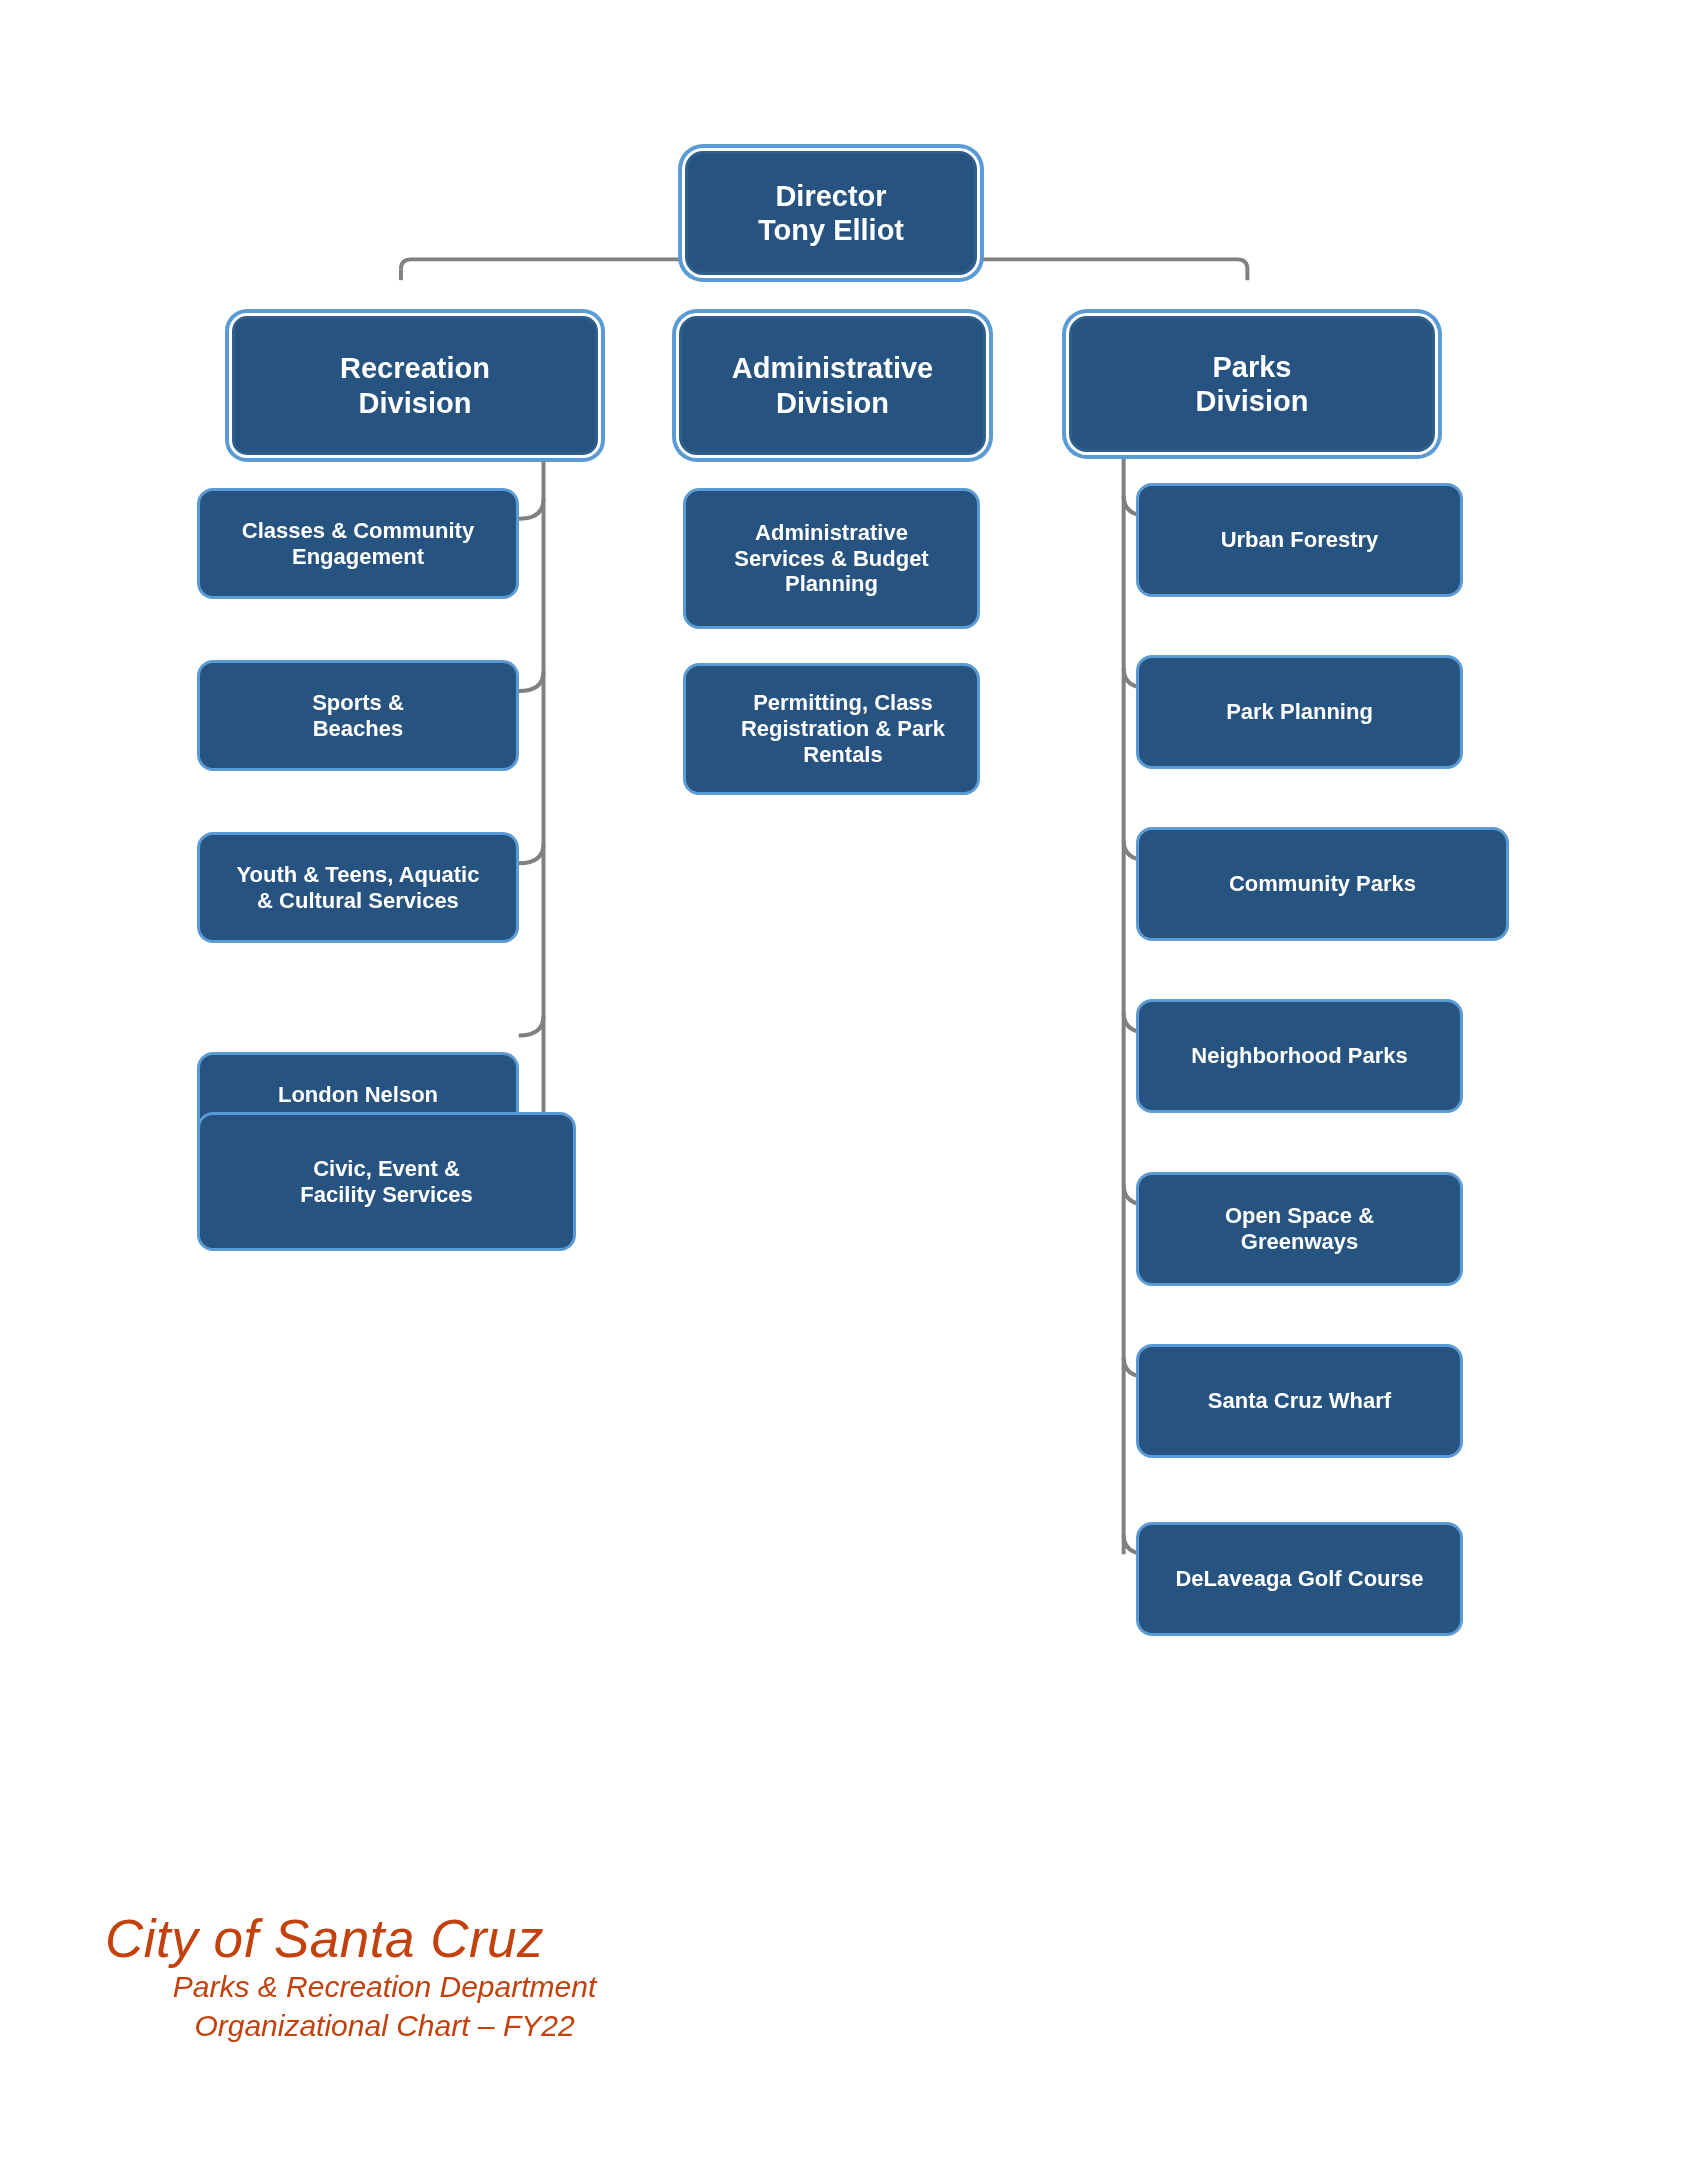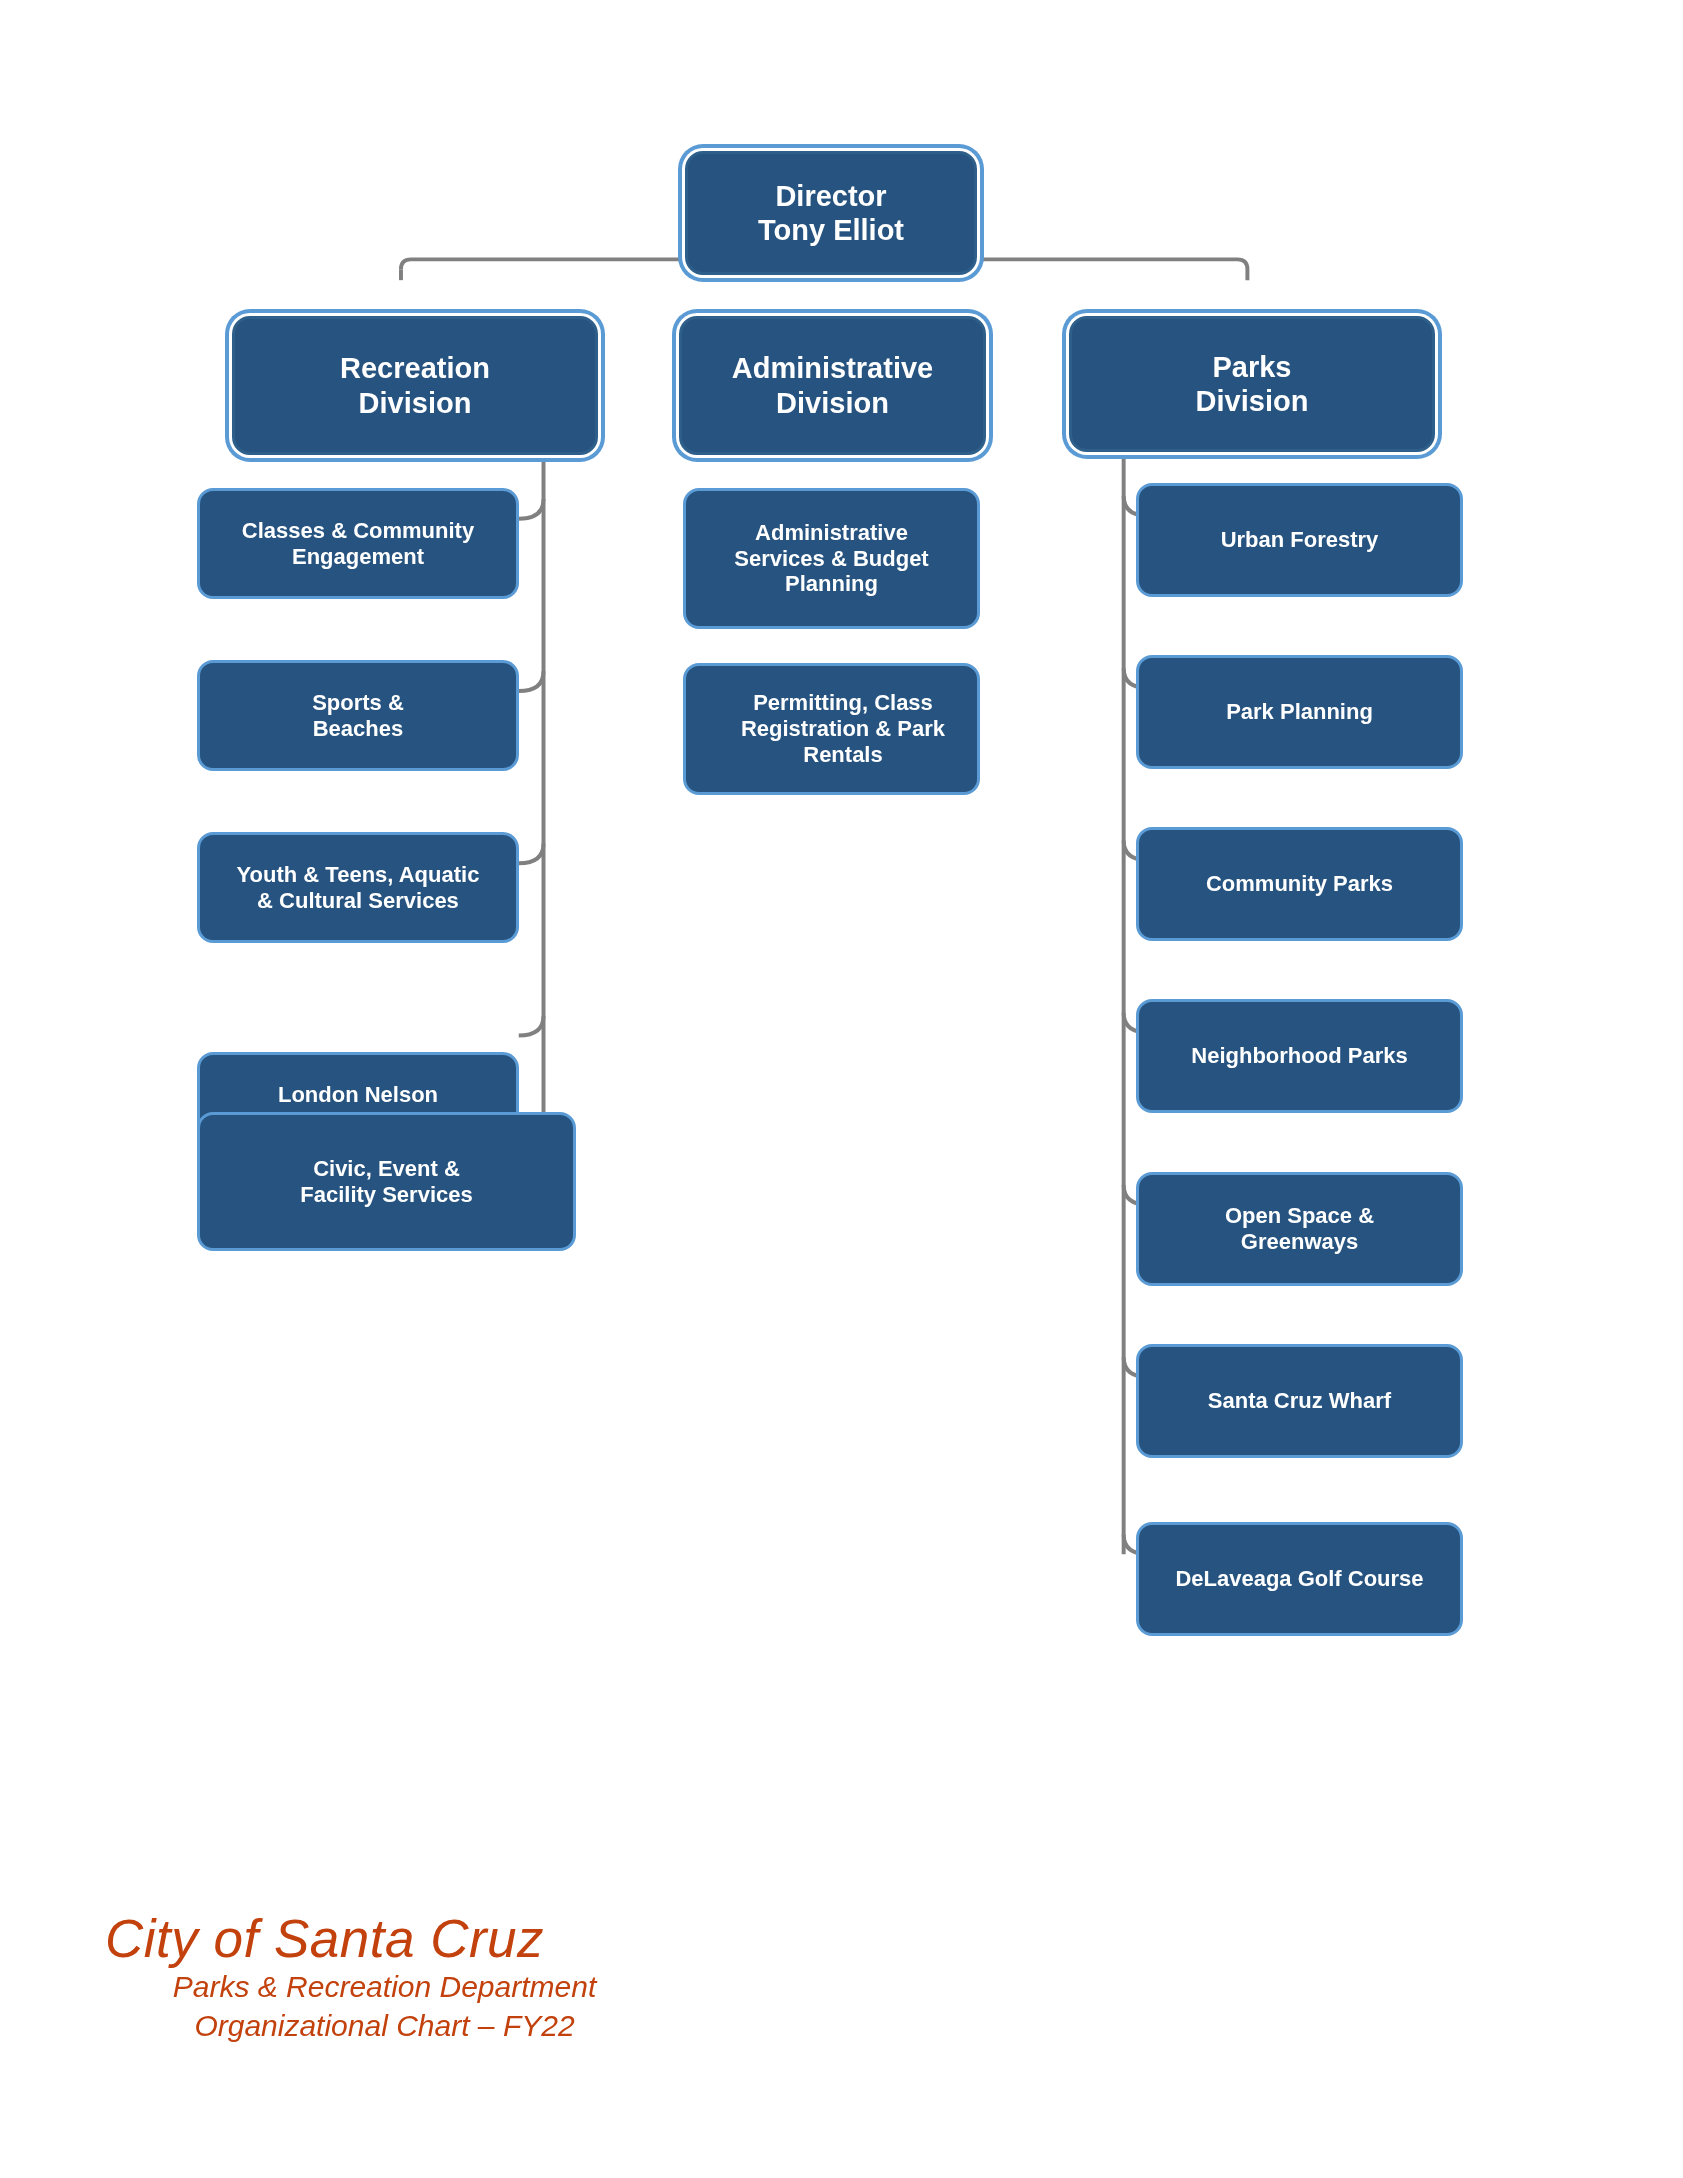--- a/index.html
+++ b/index.html
@@ -116,21 +116,21 @@
       <path d="M1160 1391 Q1135 1391 1135 1371"></path>
       <path d="M1160 1570 Q1135 1570 1135 1550"></path>
     </g>
   </svg>
 
   <div class="node level-0" style="left:685px; top:107px; width:292px; height:124px;">
     <span class="label">Director
 Tony Elliot</span>
   </div>
 
-  <div class="node level-1" style="left:232px; top:272px; width:366px; height:139px;">
+  <div class="node level-1" style="left:232px; top:272px; width:366px; height:139px;border-radius:15px;">
     <span class="label">Recreation
 Division</span>
   </div>
 
   <div class="node level-1" style="left:679px; top:272px; width:307px; height:139px;">
     <span class="label">Administrative
 Division</span>
   </div>
 
   <div class="node level-1" style="left:1069px; top:272px; width:366px; height:136px;">
@@ -176,21 +176,21 @@
   </div>
 
   <div class="node level-2" style="left:1136px; top:439px; width:327px; height:114px;">
     <span class="label">Urban Forestry</span>
   </div>
 
   <div class="node level-2" style="left:1136px; top:611px; width:327px; height:114px;">
     <span class="label">Park Planning</span>
   </div>
 
-  <div class="node level-2" style="left:1136px; top:783px; width:327px; height:114px;">
+  <div class="node level-2" style="left:1136px; top:783px; width:373px; height:114px;">
     <span class="label">Community Parks</span>
   </div>
 
   <div class="node level-2" style="left:1136px; top:1128px; width:327px; height:114px;">
     <span class="label">Open Space &amp;
 Greenways</span>
   </div>
 
   <div class="node level-2" style="left:1136px; top:955px; width:327px; height:114px;">
     <span class="label">Neighborhood Parks</span>

